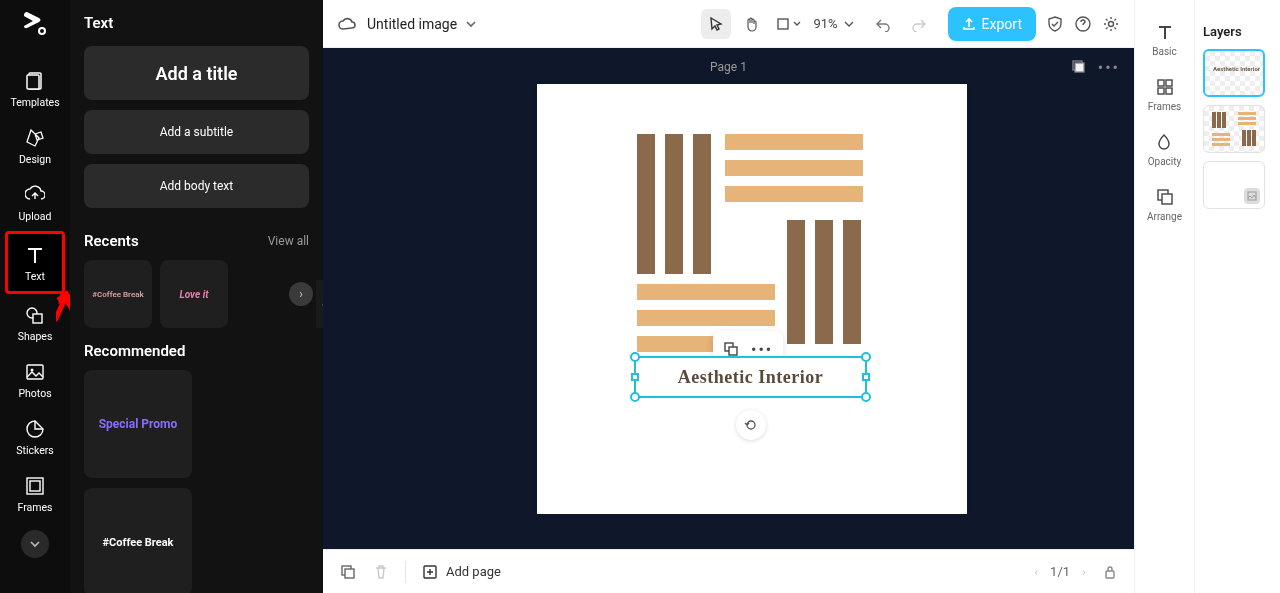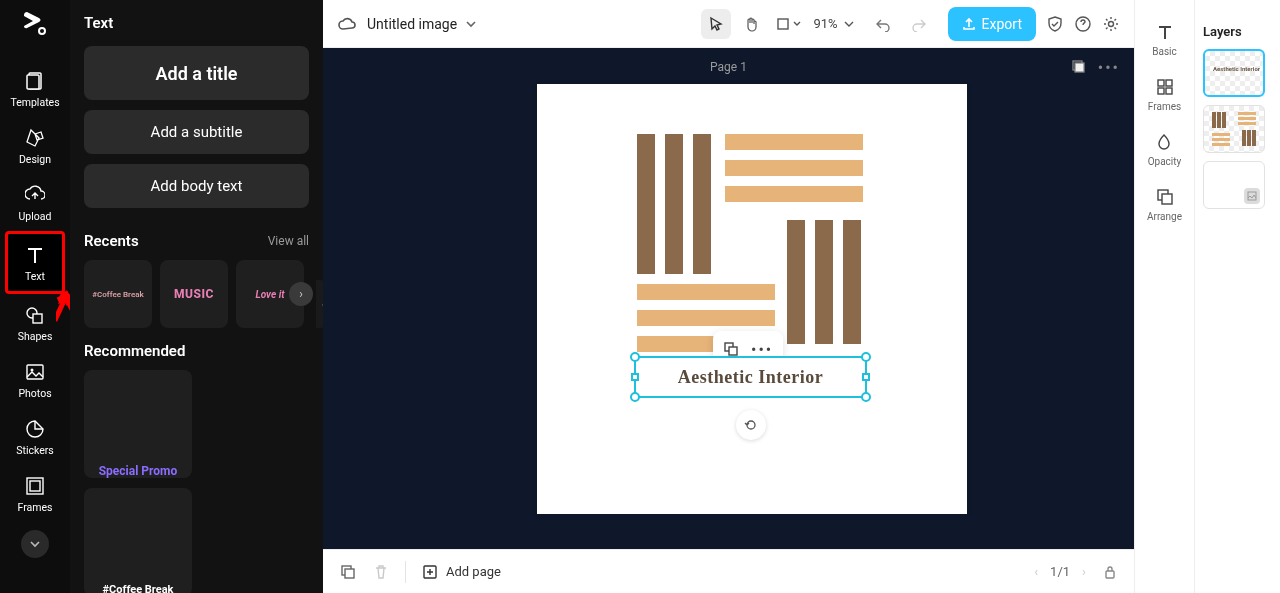--- a/index.html
+++ b/index.html
@@ -10,29 +10,29 @@
 .logo { width: 36px; height: 36px; margin-bottom: 18px; color: #fff; display: flex; align-items: center; justify-content: center; }
 .nav-item { width: 60px; display: flex; flex-direction: column; align-items: center; justify-content: center; padding: 10px 0 8px 0; cursor: pointer; color: #fff; font-size: 10.5px; gap: 4px; }
 .nav-item.highlighted { background: #000; border: 3px solid #ff0000; border-radius: 4px; }
 .nav-icon-box { width: 24px; height: 22px; display: flex; align-items: center; justify-content: center; }
 .more-circle { width: 28px; height: 28px; border-radius: 50%; background: #2a2a2a; display:flex; align-items:center; justify-content:center; margin-top:8px; color:#bbb; font-size:12px; }
 .red-arrow { position:absolute; left:56px; top:286px; pointer-events:none; }
 
 
 .text-panel { width: 253px; background: #121212; color:#fff; padding: 14px 14px; overflow: hidden; position: relative; }
 .panel-title { font-size: 15px; font-weight: 600; margin-bottom: 14px; }
-.text-btn { width: 100%; background: #2b2b2b; border: none; color: #fff; border-radius: 8px; height: 44px; font-size: 15px; cursor:pointer; margin-bottom: 10px; }
+.text-btn { width: 100%; background: #2b2b2b; border: none; color: #fff; border-radius: 8px; height: 44px; font-size: 12px; cursor:pointer; margin-bottom: 10px; }
 .text-btn.big { height: 54px; font-size: 18px; font-weight:600; }
 .section-header { display:flex; justify-content:space-between; align-items:center; margin-top: 14px; margin-bottom: 10px; }
 .section-header h3 { font-size: 15px; font-weight:600; }
 .view-all { color: #9a9a9a; font-size: 12px; cursor:pointer; }
 .thumb-row { display:flex; gap:8px; position:relative; }
 .thumb { width: 68px; height: 68px; background: #1f1f1f; border-radius: 8px; display:flex; align-items:center; justify-content:center; font-size:10px; color:#fff; cursor:pointer; overflow:hidden; text-align:center; padding: 0 4px; }
 .thumb-grid { display:flex; flex-wrap:wrap; gap:10px; }
-.thumb-big { width: 108px; height: 108px; background: #1f1f1f; border-radius: 8px; display:flex; align-items:flex-end; justify-content:center; font-size:12px; font-weight:600; cursor:pointer; text-align:center; padding: 0 6px; }
+.thumb-big { width: 108px; height: 108px; background: #1f1f1f; border-radius: 8px; display:flex; align-items:center; justify-content:center; font-size:12px; font-weight:600; cursor:pointer; text-align:center; padding: 0 6px; }
 .scroll-chev { position:absolute; right:-4px; top:22px; width:24px; height:24px; background:#3a3a3a; border-radius:50%; display:flex; align-items:center; justify-content:center; color:#ccc; font-size:12px; cursor:pointer; }
 .panel-slide-handle { position:absolute; right:-7px; top:280px; width:14px; height:48px; background:#1a1a1a; border-radius:0 10px 10px 0; display:flex; align-items:center; justify-content:center; color:#555; font-size:10px; }
 
 
 .main { flex:1 1 auto; display:flex; flex-direction:column; background:#fff; min-width:0; }
 .topbar { height: 48px; border-bottom: 1px solid #eee; display:flex; align-items:center; padding: 0 14px; gap: 14px; }
 .topbar .left { display:flex; align-items:center; gap:10px; flex:1; }
 .doc-title { font-size: 14px; color:#222; display:flex; align-items:center; gap:8px; }
 .center-tools { display:flex; align-items:center; gap: 6px; }
 .tool-btn { width: 30px; height: 30px; border-radius: 6px; display:flex; align-items:center; justify-content:center; cursor:pointer; color:#555; }
@@ -180,23 +180,20 @@
   <button class="text-btn">Add a subtitle</button>
   <button class="text-btn">Add body text</button>
 
   <div class="section-header">
     <h3>Recents</h3>
     <span class="view-all">View all</span>
   </div>
   <div class="thumb-row">
     <div class="thumb">
         <span style="color:#d9a0a6;font-size:8px;font-weight:600;">#Coffee Break</span>
-      </div>
-    <div class="thumb">
-        <span style="color:#e87fb3;font-size:12px;font-weight:800;letter-spacing:0.5px;">MUSIC</span>
       </div>
     <div class="thumb">
         <span style="color:#e87fb3;font-size:10px;font-style:italic;font-weight:700;">Love it</span>
       </div>
     <div class="scroll-chev">›</div>
   </div>
 
   <div class="section-header">
     <h3>Recommended</h3>
   </div>

